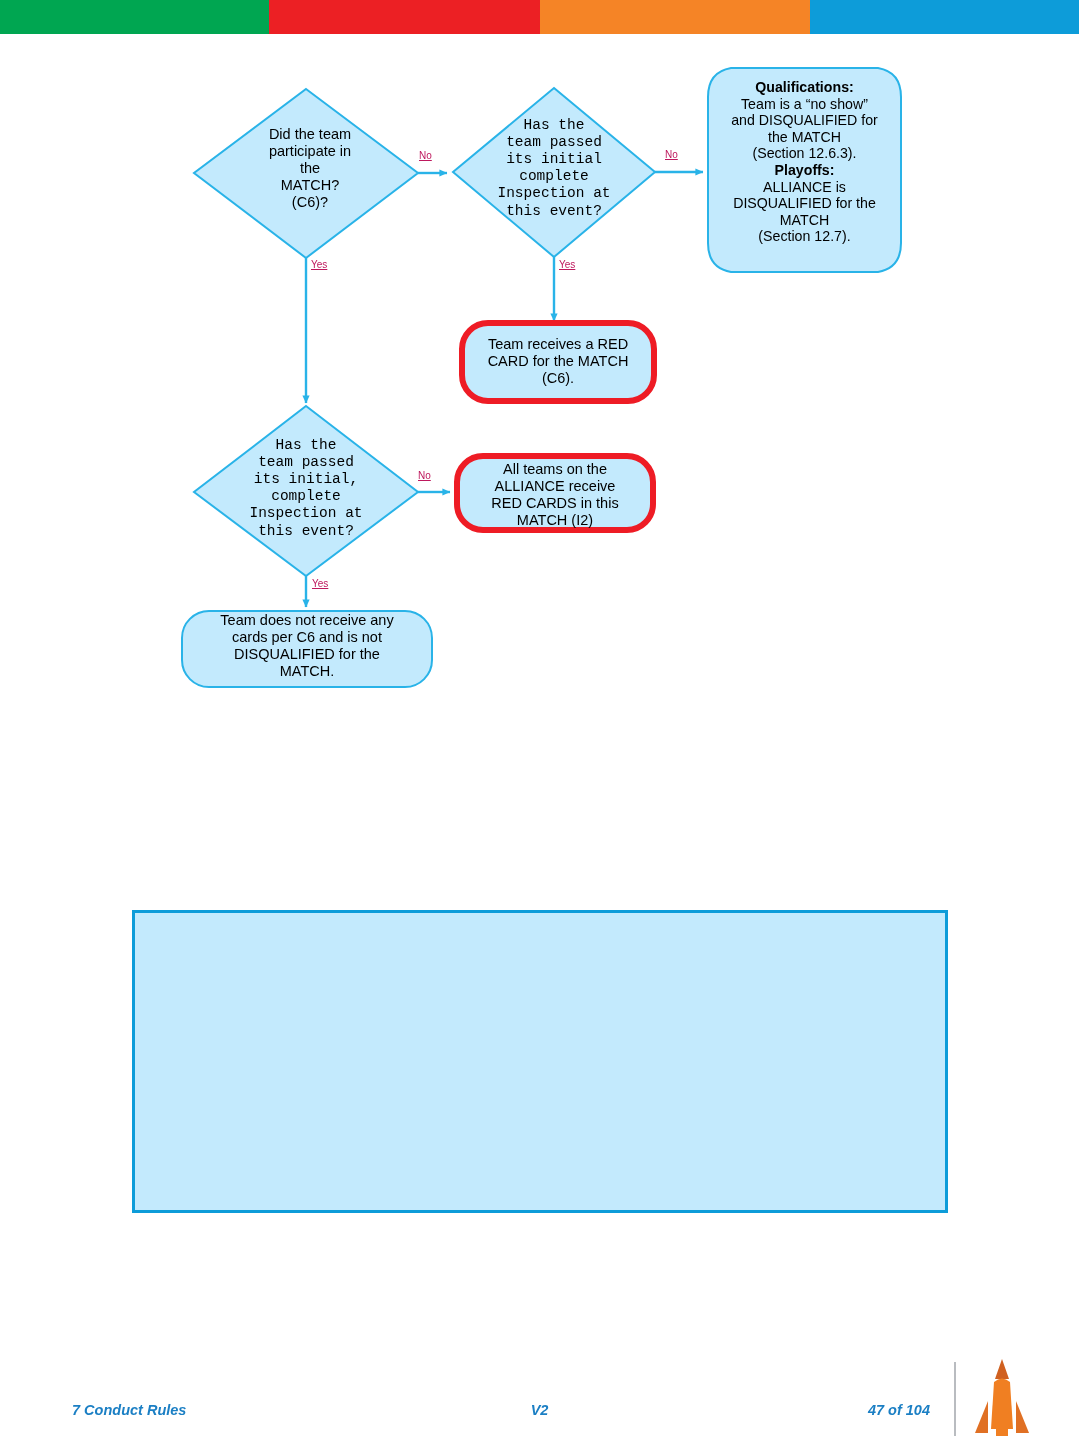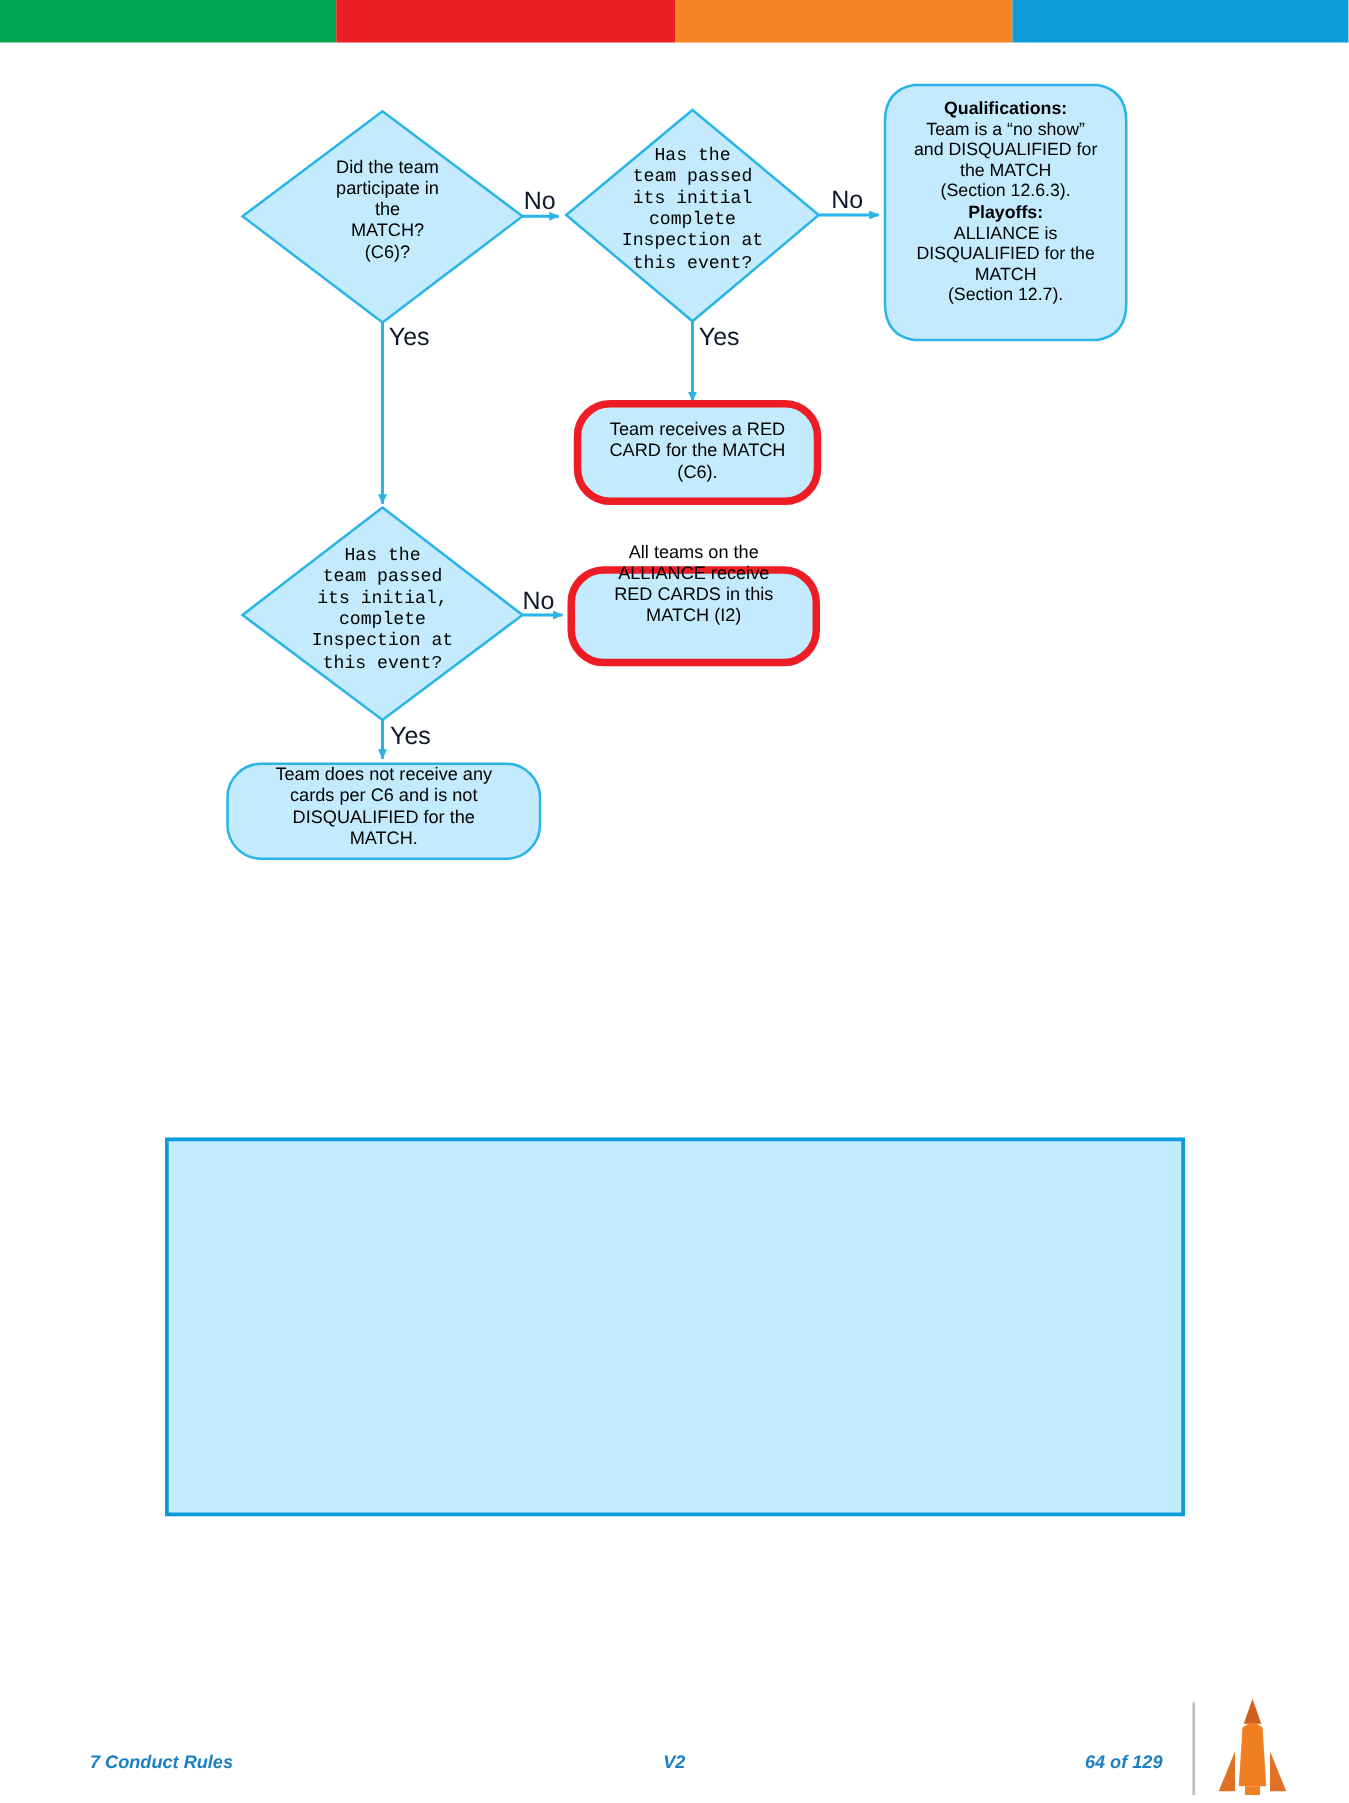--- a/index.html
+++ b/index.html
@@ -58,23 +58,24 @@
     pointer-events: none;
   }
   .node-text.d1 { font-size: 14.5px; }
   .node-text.d2 { font-size: 14.5px; font-family: Liberation Mono, monospace; }
   .node-text.body { font-size: 14.5px; }
   .node-text.qual { font-size: 14.2px; line-height: 1.17; }
   .node-text .b { font-weight: bold; }
 
   .edge-label {
     position: absolute;
-    font-size: 20px;
-    color: #0f172a;
+    font-size: 10px;
+    color: #be185d;
     pointer-events: none;
+    text-decoration: underline;
   }
 
   
   #callout-box {
     position: absolute;
     left: 132px;
     top: 910px;
     width: 816px;
     height: 303px;
     background: #c3eafd;
@@ -188,21 +189,21 @@
 CARD for the MATCH
 (C6).</div>
 
     <div class="node-text d2" style="left:224px; top:437px; width:164px;">Has the
 team passed
 its initial,
 complete
 Inspection at
 this event?</div>
 
-    <div class="node-text body" style="left:463px; top:434px; width:184px;">All teams on the
+    <div class="node-text body" style="left:463px; top:461px; width:184px;">All teams on the
 ALLIANCE receive
 RED CARDS in this
 MATCH (I2)</div>
 
     <div class="node-text body" style="left:188px; top:612px; width:238px;">Team does not receive any
 cards per C6 and is not
 DISQUALIFIED for the
 MATCH.</div>
 
     <div class="edge-label" style="left:419px; top:150px;">No</div>
@@ -218,21 +219,21 @@
     <div class="edge-label" style="left:312px; top:578px;">Yes</div>
   </div>
 
   <div id="callout-box"></div>
 
   <div id="footer">
     <div class="footer-text" id="footer-left">7 Conduct Rules</div>
 
     <div class="footer-text" id="footer-center">V2</div>
 
-    <div class="footer-text" id="footer-right">64 of 129</div>
+    <div class="footer-text" id="footer-right">47 of 104</div>
 
     <div id="footer-rule"></div>
 
     <svg id="rocket" viewBox="0 0 60 84" xmlns="http://www.w3.org/2000/svg">
 
       <polygon points="30,2 37,22 23,22" fill="#d06020"></polygon>
 
       <path d="M22,25 Q30,18 38,25 L41,72 L19,72 Z" fill="#f07f22"></path>
 
       <polygon points="16,44 16,76 3,76" fill="#e07024"></polygon>

